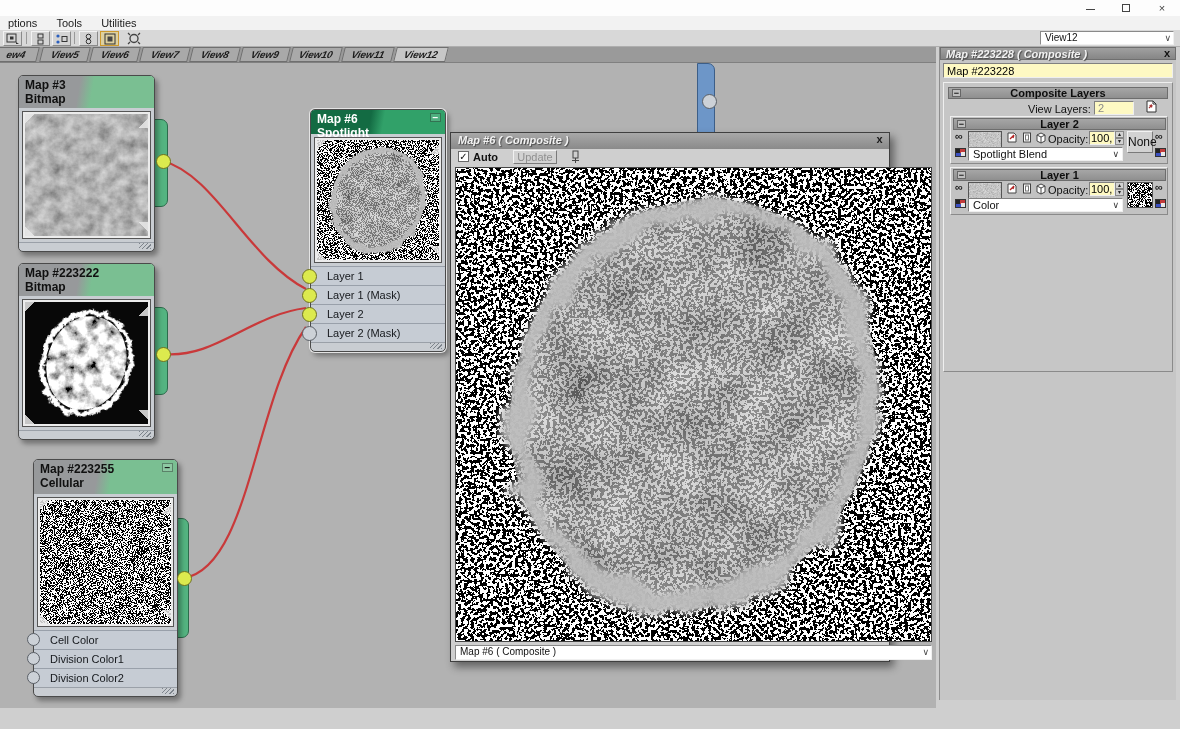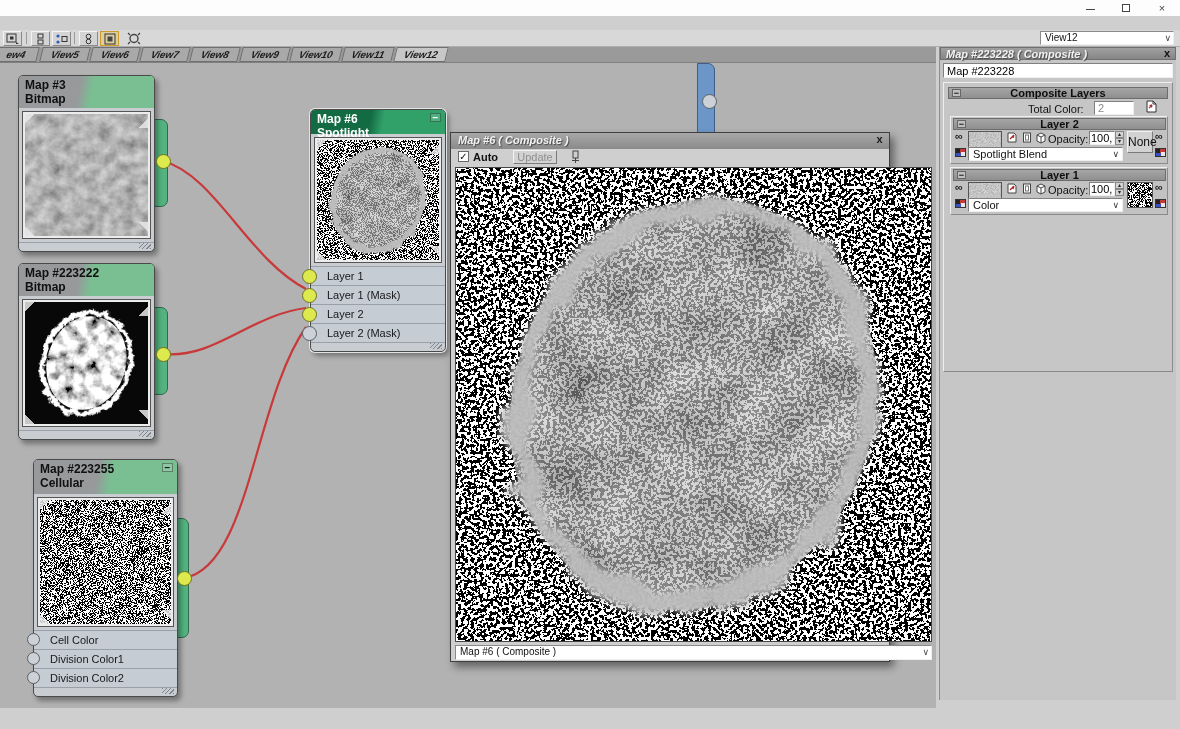--- a/index.html
+++ b/index.html
@@ -63,21 +63,21 @@
   .btn { border:1px solid; border-color:#f2f2f2 #7a7a7a #7a7a7a #f2f2f2; background:#d2d2d2; text-align:center; }
   .btn.disabled { color:#8f8f8f; }
   .fprev { position:absolute; left:4px; top:34px; width:477px; height:475px; border:1px solid #444; background:#666; }
   .fprev svg { display:block; width:100%; height:100%; }
   .fcombo { position:absolute; left:4px; top:512px; width:477px; height:15px; }
 
   
   .panel { left:939px; top:47px; width:237px; height:653px; background:#c6c6c6; border-left:1px solid #8d8d8d; z-index:50; }
   .phead { height:13px; background:linear-gradient(#a0a0a0,#868686); color:#f2f2f2; font-weight:bold; font-style:italic; font-size:11px; line-height:12px; padding-left:5px; text-shadow:1px 1px 1px #4a4a4a; position:relative; border:1px solid #6f6f6f; }
   .pclose { position:absolute; right:2px; top:0; width:12px; height:11px; text-align:center; line-height:10px; font-weight:bold; font-style:normal; color:#111; text-shadow:none; }
-  .field { background:#ffffff; border:1px solid; border-color:#808080 #efefef #efefef #808080; font-size:11px; padding:0 3px; font-family:"Liberation Sans",sans-serif; }
+  .field { background:#fef9c3; border:1px solid; border-color:#808080 #efefef #efefef #808080; font-size:11px; padding:0 3px; font-family:"Liberation Sans",sans-serif; }
   .rollout { position:absolute; border:1px solid; border-color:#efefef #8a8a8a #8a8a8a #efefef; background:#c6c6c6; }
   .rhead { position:absolute; height:12px; background:linear-gradient(#a6a6a6,#8f8f8f); border:1px solid #6d6d6d; font-weight:bold; font-size:11px; line-height:10px; text-align:center; color:#0d0d0d; }
   .minbox { position:absolute; left:3px; top:1px; width:9px; height:8px; line-height:6px; font-size:9px; text-align:center; background:#c0c0c0; border:1px solid #666; font-weight:bold; }
   .lgroup { position:absolute; border:1px solid; border-color:#efefef #8a8a8a #8a8a8a #efefef; background:#c2c2c2; }
   .oo { position:absolute; font-size:11px; font-weight:bold; color:#222; letter-spacing:-1px; }
   .ccicon { position:absolute; width:11px; height:9px; border:1px solid #333; background:conic-gradient(#c23b3b 0 25%, #e8e8e8 25% 50%, #3b4fc2 50% 75%, #222 75%); }
   .lthumb { position:absolute; border:1px solid #555; background:#999; }
   .lthumb svg { display:block; width:100%; height:100%; }
   .micon { position:absolute; width:12px; height:13px; }
   .spin { position:absolute; width:9px; height:13px; display:flex; flex-direction:column; }
@@ -177,20 +177,25 @@
 </svg>
 
 <div id="app">
 
   <div class="abs titlebar">
     <div class="abs winctl" style="left:1080px"><span class="bar"></span></div>
     <div class="abs winctl" style="left:1116px"><span class="box"></span></div>
     <div class="abs winctl" style="left:1152px">×</div>
   </div>
 
+  <div class="abs menubar">
+    <span class="menu-item">ptions</span>
+    <span class="menu-item">Tools</span>
+    <span class="menu-item">Utilities</span>
+  </div>
 
   <div class="abs toolbar">
     <div class="tbtn" style="left:3px">
       <svg class="mini" width="13" height="11" viewBox="0 0 13 11">
           <rect x="1" y="1" width="9" height="8" fill="none" stroke="#333"></rect>
           <rect x="4" y="3.5" width="3.5" height="3" fill="#333"></rect>
           <path d="M10 9 l3 2 -3 0 z" fill="#333"></path>
         </svg>
     </div>
     <div class="tsep" style="left:26px"></div>
@@ -367,21 +372,21 @@
       <span>Map #223228  ( Composite )</span>
       <span class="pclose">x</span>
     </div>
     <input class="field abs" style="left: 3px; top: 16px; width: 230px; height: 15px;" readonly="" value="Map #223228">
 
     <div class="rollout" style="left:3px; top:35px; width:230px; height:290px">
       <div class="rhead" style="left:4px; top:4px; width:220px">
         <span class="minbox">−</span>
         <span>Composite Layers</span>
       </div>
-      <span class="abs" style="left:84px; top:20px">Total Color:</span>
+      <span class="abs" style="left:84px; top:20px">View Layers:</span>
       <input class="field abs" style="left: 150px; top: 18px; width: 40px; height: 14px; color: rgb(138, 138, 138);" readonly="" value="2">
       <span class="abs" style="left:200px; top:16px">
         <svg class="mini" width="14" height="15" viewBox="0 0 14 15">
             <path d="M3 2 h6 l3 3 v8 h-9 z" fill="#fff" stroke="#333"></path>
             <path d="M9 2 v3 h3" fill="none" stroke="#333"></path>
             <path d="M5 9 l3 -3 M8 6 l-0.5 2.5 M8 6 l-2.5 0.5" stroke="#a33" stroke-width="1.2"></path>
           </svg>
       </span>
 
       <div class="lgroup" style="left:6px; top:33px; width:218px; height:48px">

